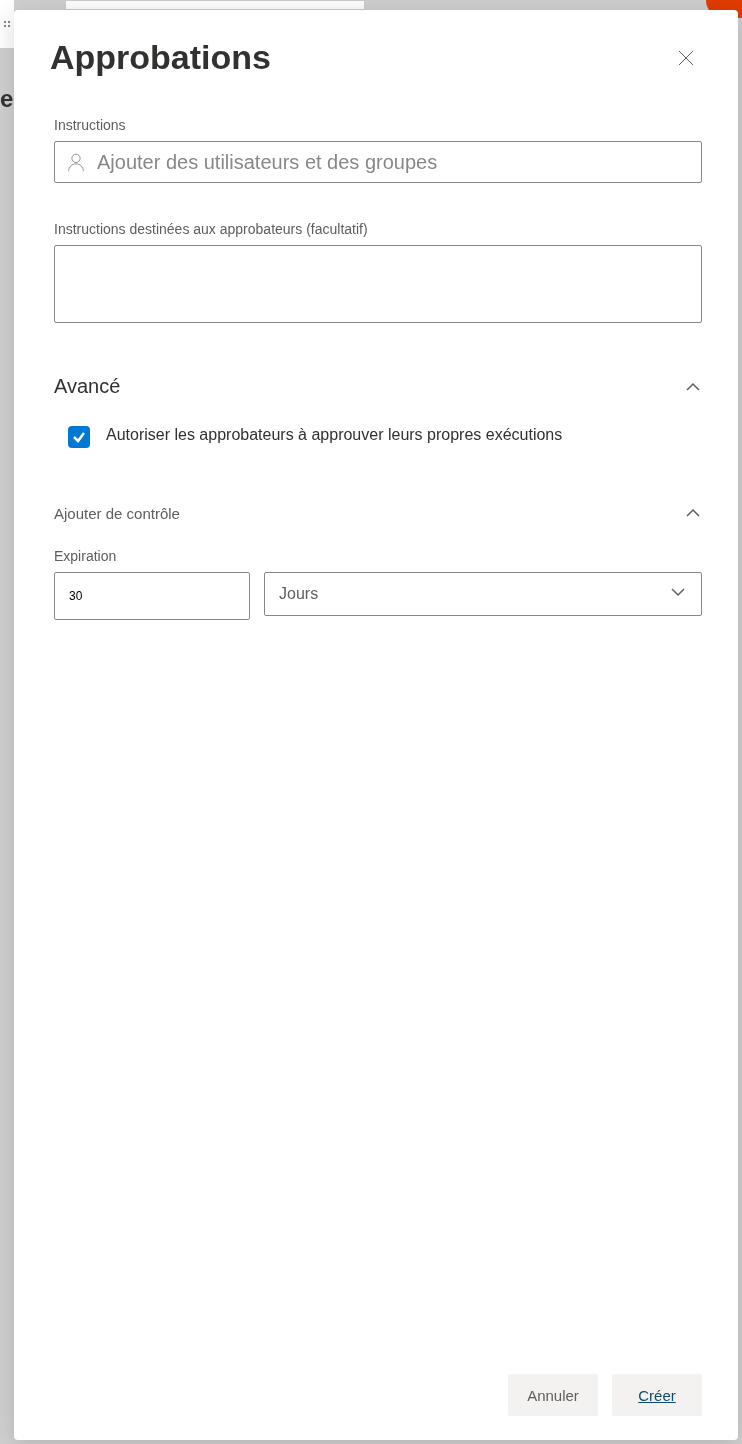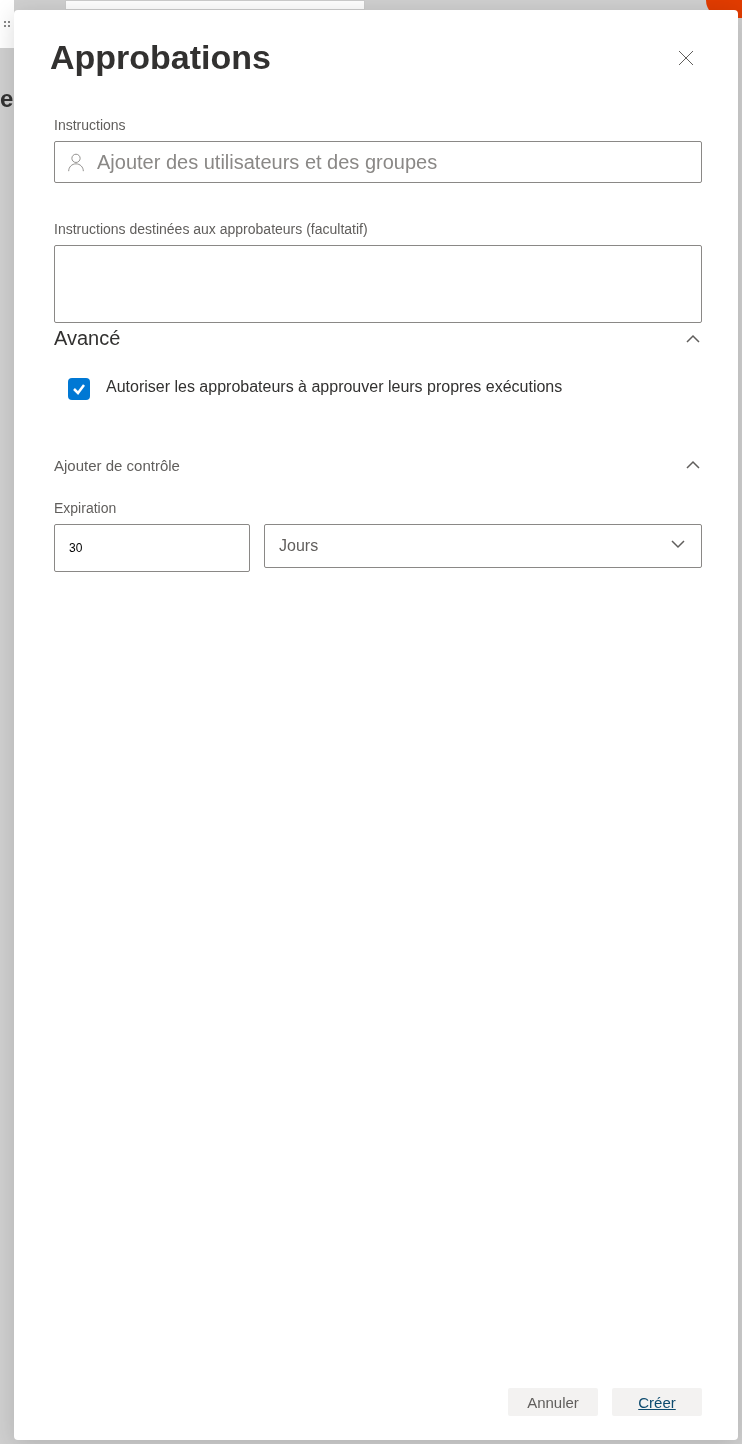--- a/index.html
+++ b/index.html
@@ -44,21 +44,21 @@
   }
   .input-wrap input::placeholder { color:#8a8886; }
 
   .textarea {
     width:100%; border:1px solid #8a8886; border-radius:2px; min-height:78px; resize:none;
     font-family:inherit; font-size:15px; padding:8px 10px; outline:none;
   }
 
   .section-header {
     display:flex; align-items:center; justify-content:space-between;
-    cursor:pointer;
+    margin-top: 48px; cursor:pointer;
   }
   .section-header.small-gap { margin-top: 56px; }
   .section-title { font-size: 20px; color:#323130; font-weight:400; }
   .section-title.small { font-size: 15px; color:#605e5c; }
   .chevron { width:18px; height:18px; }
   .chevron svg { width:18px; height:18px; stroke:#605e5c; stroke-width:1.5; fill:none; }
 
   .checkbox-row { display:flex; align-items:flex-start; margin-top: 28px; gap: 16px; padding-left: 14px; }
   .checkbox {
     width:22px; height:22px; border-radius:4px; background:#0078d4;
@@ -78,21 +78,21 @@
     padding: 0 14px; cursor:pointer;
   }
   .select-value { font-size:16px; color:#605e5c; }
   .select-wrap .chevron-down svg { width:18px; height:18px; stroke:#605e5c; stroke-width:1.5; fill:none; }
 
   .panel-footer {
     padding: 18px 36px 24px;
     display:flex; justify-content:flex-end; gap:14px;
   }
   .btn {
-    min-width: 90px; height:28px; padding: 0 18px; border:none; border-radius:2px;
+    min-width: 90px; height:42px; padding: 0 18px; border:none; border-radius:2px;
     background:#f3f2f1; color:#323130; font-size:15px; cursor:pointer; font-family:inherit;
   }
   .btn.cancel { color:#605e5c; }
   .btn.primary { color:#0c4a6e;text-decoration:underline; }
 </style>
 </head>
 <body>
 
 <div class="backdrop">
   <div class="slice-top"></div>

